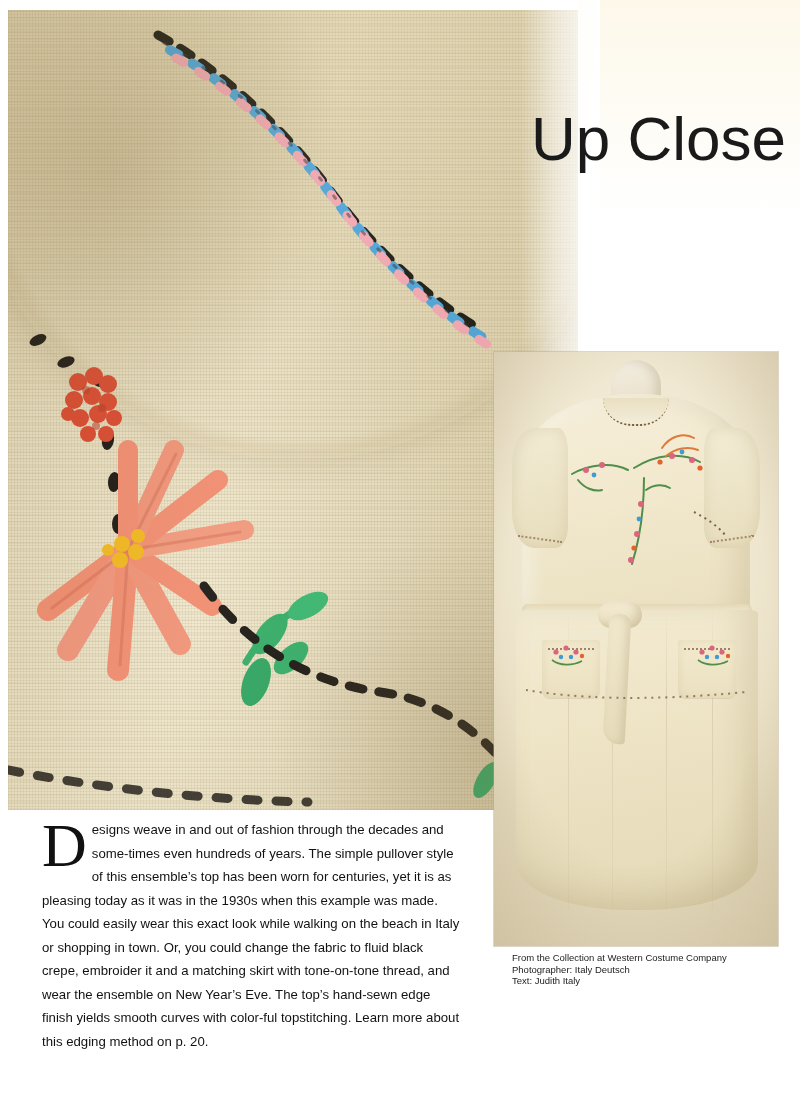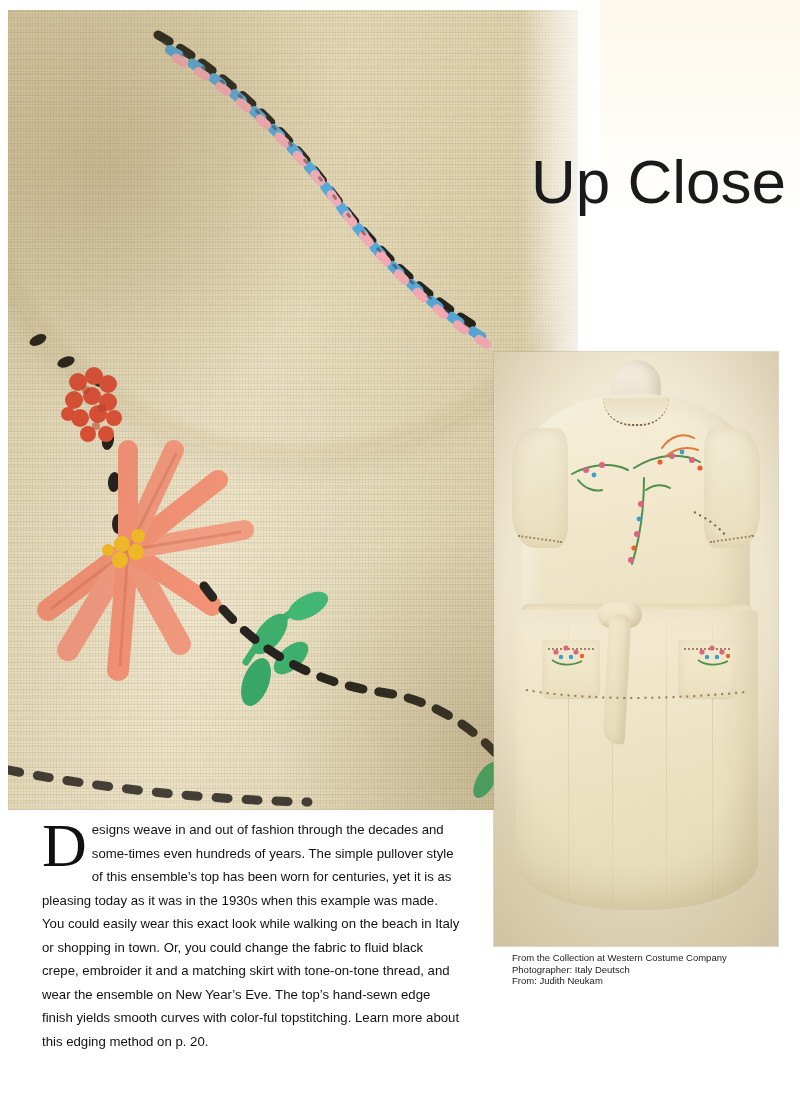--- a/index.html
+++ b/index.html
@@ -85,21 +85,20 @@
     position: absolute;
     right: 14px;
     top: 108px;
     font-family: "Liberation Sans", sans-serif;
     font-size: 62px;
     font-weight: 300;
     letter-spacing: 0px;
     color: #1a1a1a;
     white-space: nowrap;
     line-height: 1;
-    margin-top: 43px;
   }
 
   
   .garment-photo {
     position: absolute;
     left: 494px;
     top: 352px;
     width: 284px;
     height: 594px;
     background: linear-gradient(180deg, #efe7d0 0%, #ece2c7 40%, #e6dbbb 100%);
@@ -460,20 +459,20 @@
       </g>
       <path d="M32,338 C78,346 150,350 252,340" fill="none" stroke="#7c6240" stroke-width="2" stroke-dasharray="2 5" opacity="0.8"></path>
     </svg>
 
     <div class="gp-vignette"></div>
   </div>
 
   <div class="caption">
     <div>From the Collection at Western Costume Company</div>
     <div>Photographer: Italy Deutsch</div>
-    <div>From: Judith Neukam</div>
+    <div>Text: Judith Italy</div>
   </div>
 
   <div class="body-copy">
     <span class="dropcap">D</span><span>esigns weave in and out of fashion through the decades and some-times even hundreds of years. The simple pullover style of this ensemble’s top has been worn for centuries, yet it is as pleasing today as it was in the 1930s when this example was made. You could easily wear this exact look while walking on the beach in Italy or shopping in town. Or, you could change the fabric to fluid black crepe, embroider it and a matching skirt with tone-on-tone thread, and wear the ensemble on New Year’s Eve. The top’s hand-sewn edge finish yields smooth curves with color-ful topstitching. Learn more about this edging method on p. 20.</span>
   </div>
 
 </div>
 
 </body></html>

